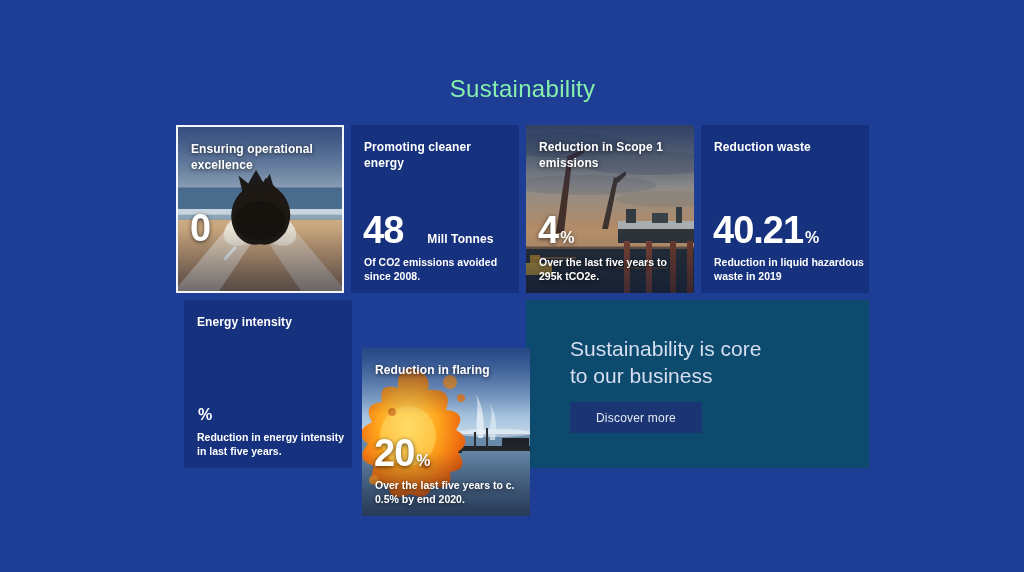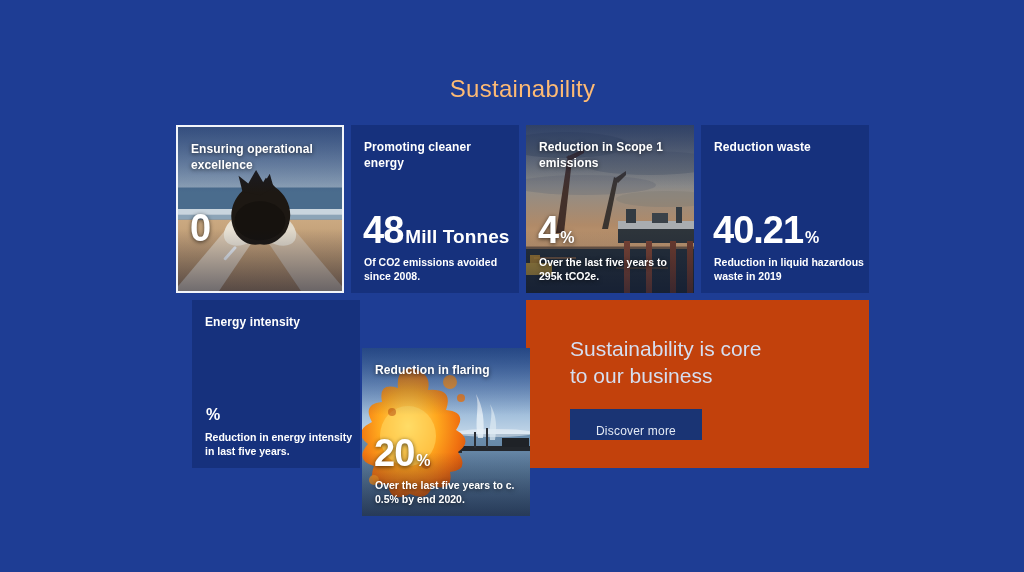--- a/index.html
+++ b/index.html
@@ -5,72 +5,72 @@
   html,body{margin:0;padding:0;}
   body{
     width:1024px;height:572px;position:relative;overflow:hidden;
     background:#1e3d94;
     font-family:"Liberation Sans","DejaVu Sans",sans-serif;
     -webkit-font-smoothing:antialiased;
   }
   .page-title{
     position:absolute;top:75px;left:176px;width:693px;
     text-align:center;font-size:24px;font-weight:400;
-    color:#fdba74;letter-spacing:.3px;
+    color:#86efac;letter-spacing:.3px;
   }
   .grid{position:absolute;left:176px;top:125px;width:693px;height:343px;}
   .tile{
     position:absolute;width:168px;height:168px;box-sizing:border-box;
     background:#16317d;color:#fff;overflow:hidden;
   }
   .tile.selected{border:2px solid #f2f5fa;}
   .t-pos0{left:0;top:0;}
   .t-pos1{left:175px;top:0;}
   .t-pos2{left:350px;top:0;}
   .t-pos3{left:525px;top:0;}
-  .t-pos4{left:16px;top:175px;padding-left:16px;}
+  .t-pos4{left:8px;top:175px;padding-left:16px;}
   .t-pos5{left:186px;top:175px;margin-top:48px;}
   .heading{
     position:absolute;top:15px;left:13px;right:9px;z-index:3;
     font-size:12px;font-weight:700;line-height:1.3;letter-spacing:.1px;
   }
   .value-row{
     position:absolute;left:12px;bottom:44px;z-index:3;
     display:flex;align-items:baseline;white-space:nowrap;
   }
   .value{font-size:38px;font-weight:700;line-height:1;letter-spacing:-1px;}
   .value.v-sm{font-size:38px;}
   .suffix-pct{font-size:16px;font-weight:700;margin-left:2px;}
-  .suffix-unit{font-size:19px;font-weight:700;margin-left:2px;letter-spacing:.1px;}
+  .suffix-unit{font-size:12px;font-weight:700;margin-left:24px;letter-spacing:.1px;}
   .desc{
     position:absolute;left:13px;right:5px;bottom:10px;z-index:3;
     font-size:10.5px;font-weight:700;line-height:1.35;letter-spacing:0;
   }
   .photo{position:absolute;inset:0;z-index:1;}
   .photo svg{display:block;width:100%;height:100%;}
   .shade{
     position:absolute;inset:0;z-index:2;
     background:linear-gradient(180deg,rgba(19,41,99,.55) 0%,rgba(19,41,99,0) 40%,
                rgba(8,18,46,0) 62%,rgba(8,18,46,.5) 100%);
   }
   .tile.has-photo .heading,
   .tile.has-photo .value-row,
   .tile.has-photo .desc{text-shadow:0 1px 4px rgba(0,0,0,.65);}
   .cta{
     position:absolute;left:350px;top:175px;width:343px;height:168px;
-    background:#c2410c;overflow:hidden;
+    background:#0c4a6e;overflow:hidden;
   }
   .cta-heading{
     position:absolute;left:44px;top:36px;
     font-size:21px;font-weight:300;line-height:1.28;color:#d6def0;
   }
   .cta-button{
     position:absolute;left:44px;top:102px;height:31px;
-    padding:15px 26px;background:#1a3474;border:0;cursor:pointer;
-    color:#e4eaf5;font-size:12px;font-family:inherit;letter-spacing:.2px;margin-top:7px;
+    padding:8px 26px;background:#1a3474;border:0;cursor:pointer;
+    color:#e4eaf5;font-size:12px;font-family:inherit;letter-spacing:.2px;
   }
 </style>
 </head>
 <body>
 
 <div class="page-title">Sustainability</div>
 
 <div class="grid">
 
   <div class="tile has-photo selected t-pos0">

